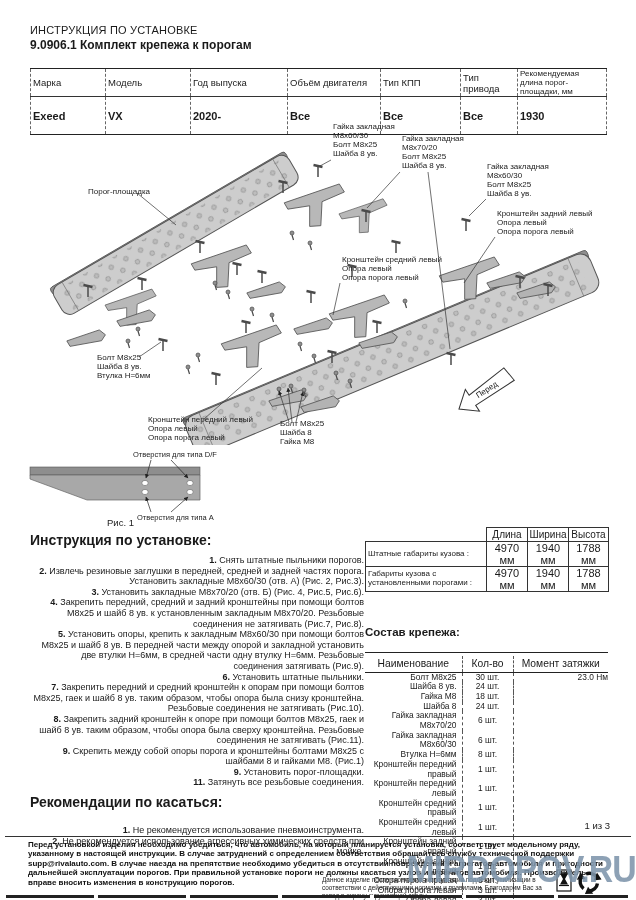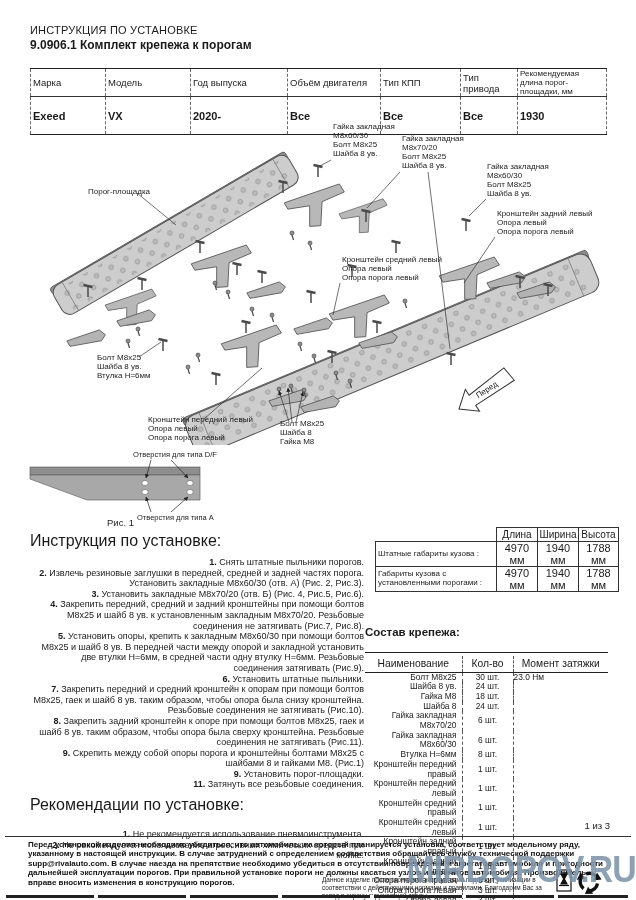--- a/index.html
+++ b/index.html
@@ -23,21 +23,21 @@
   table.vt tr.h td.small { font-size:8px; text-align:left; line-height:9px; }
   table.vt tr.d td { border-bottom:1.4px solid #222; font-size:11px; height:38px;font-weight:bold; }
 
   
   svg text { font-family:"Liberation Sans", sans-serif; }
   .dlab { font-size:8px; fill:#222; }
   .flab { font-size:7.5px; fill:#222; }
   .fcap { font-size:9.5px; fill:#222; }
 
   
-  .sec-title { font-size:16px; font-weight:normal; }
+  .sec-title { font-size:14px; font-weight:bold; }
   .ilist { margin-top:7px; width:334px; }
   .li { font-size:9px; line-height:10.6px;text-align:right; }
   .li b { font-weight:bold; }
 
   
   table.dt { border-collapse:collapse; table-layout:fixed; width:243px; }
   table.dt td { border:1px solid #333; text-align:center; vertical-align:middle; }
   table.dt td.nb { border:none; }
   table.dt tr.h td { font-size:10px; height:14px; }
   table.dt td.lbl { font-size:8px; text-align:left; padding:1px 2px; line-height:8.6px; }
@@ -47,21 +47,21 @@
   .ft-title { font-size:11.5px; font-weight:bold; border-bottom:1.6px solid #222;
     padding-bottom:14px; width:243px; }
   table.ft { border-collapse:collapse; table-layout:fixed; width:243px; margin-top:3px; }
   table.ft th { font-size:10.3px; font-weight:normal; border-bottom:1.5px solid #222;
     height:16px; vertical-align:middle; }
   table.ft th.c1, table.ft td.c1 { border-right:1px dashed #555; }
   table.ft th.c2, table.ft td.c2 { border-right:1px dashed #555; }
   table.ft td { font-size:8.4px; height:9.7px; line-height:9.7px; padding:0; }
   table.ft td.c1 { text-align:right; padding-right:5px; }
   table.ft td.c2 { text-align:center; }
-  table.ft td.c3 { text-align:left; }
+  table.ft td.c3 { text-align:right; }
   table.ft tr:last-child td { border-bottom:1px solid #222; }
 
   .page-num { font-size:9.5px; }
 
   
   .f-rule { border-top:1.2px solid #333; width:626px; }
   .f-par { font-size:8px; font-weight:bold; line-height:9.4px; width:588px; color:#111; }
   .f-note { font-size:6.4px; line-height:8px; width:238px; color:#222; }
   .watermark { font-size:36px; font-weight:bold; letter-spacing:-1px;
     white-space:nowrap; transform:scaleX(.94); transform-origin:right; opacity:.88; }
@@ -299,28 +299,28 @@
       <div class="li"><b>3.</b><span> Установить закладные M8x70/20 (отв. Б) (Рис. 4, Рис.5, Рис.6).</span></div>
       <div class="li"><b>4.</b><span> Закрепить передний, средний и задний кронштейны при помощи болтов M8x25 и шайб 8 ув. к установленным закладным M8x70/20. Резьбовые соединения не затягивать (Рис.7, Рис.8).</span></div>
       <div class="li"><b>5.</b><span> Установить опоры, крепить к закладным M8x60/30 при помощи болтов M8x25 и шайб 8 ув. В передней части между опорой и закладной установить две втулки H=6мм, в средней части одну втулку H=6мм. Резьбовые соединения затягивать (Рис.9).</span></div>
       <div class="li"><b>6.</b><span> Установить штатные пыльники.</span></div>
       <div class="li"><b>7.</b><span> Закрепить передний и средний кронштейн к опорам при помощи болтов M8x25, гаек и шайб 8 ув. таким образом, чтобы опора была снизу кронштейна. Резьбовые соединения не затягивать (Рис.10).</span></div>
       <div class="li"><b>8.</b><span> Закрепить задний кронштейн к опоре при помощи болтов M8x25, гаек и шайб 8 ув. таким образом, чтобы опора была сверху кронштейна. Резьбовые соединения не затягивать (Рис.11).</span></div>
       <div class="li"><b>9.</b><span> Скрепить между собой опоры порога и кронштейны болтами M8x25 с шайбами 8 и гайками M8. (Рис.1)</span></div>
       <div class="li"><b>9.</b><span> Установить порог-площадки.</span></div>
       <div class="li"><b>11.</b><span> Затянуть все резьбовые соединения.</span></div>
     </div>
-  <div class="sec-title" style="margin-top:6px;">Рекомендации по установке:</div>
+  <div class="sec-title" style="margin-top:6px;">Рекомендации по касаться:</div>
   <div class="ilist" style="margin-top:15px;" id="recommendation-items">
       <div class="li"><b>1.</b><span> Не рекомендуется использование пневмоинструмента.</span></div>
       <div class="li"><b>2.</b><span> Не рекомендуется использование агрессивных химических средств при мойке.</span></div>
     </div>
 </div>
 
-<table class="dt abs" style="left:375px; top:527px;">
+<table class="dt abs" style="left:365px; top:527px;">
   <colgroup>
       <col style="width:121px">
       <col style="width:41px">
       <col style="width:41px">
       <col style="width:40px">
     </colgroup>
   <tbody>
       <tr class="h">
     <td class="nb"></td>
     <td>Длина</td>

